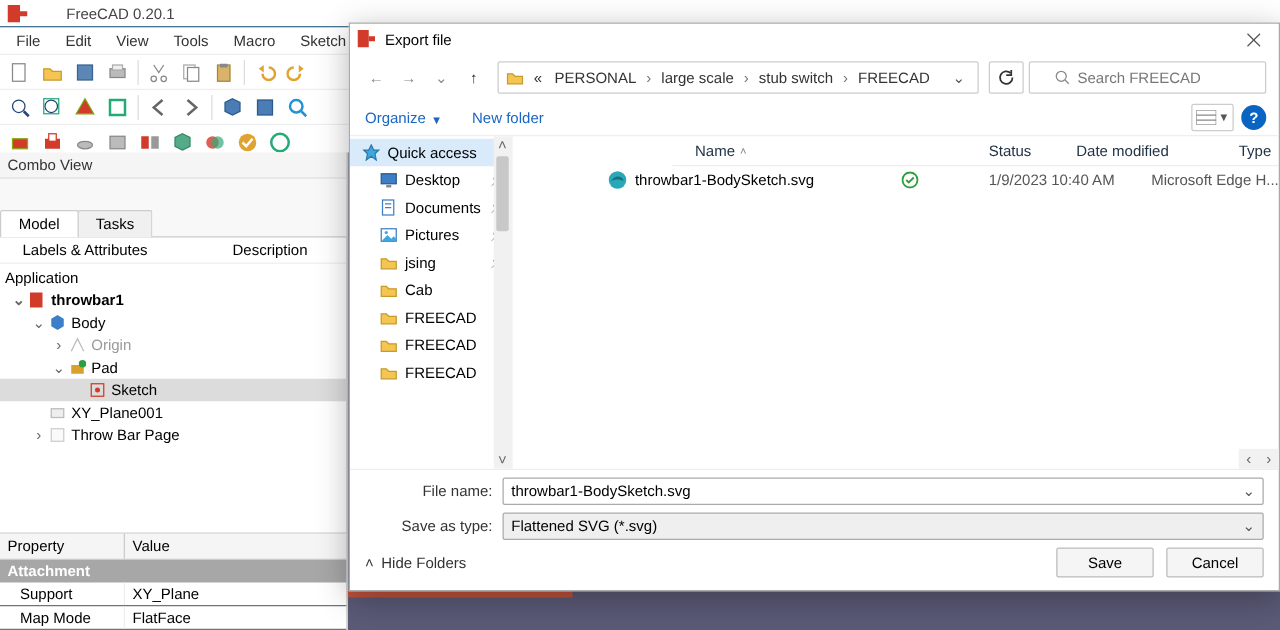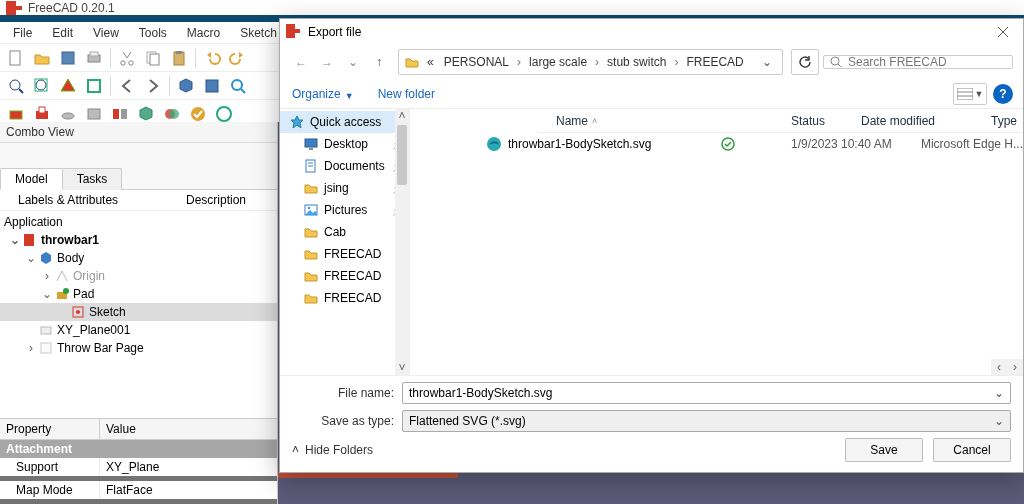--- a/index.html
+++ b/index.html
@@ -1,20 +1,20 @@
 <!DOCTYPE html>
 <html><head>
 <meta charset="utf-8">
 <style>
 * { box-sizing: border-box; margin: 0; padding: 0; font-family: "Segoe UI", Tahoma, sans-serif; font-size: 12px; }
 body { width: 1024px; height: 504px; background: #f0f0f0; position: relative; overflow: hidden; color: #000; }
 
 
 .main-window { position: absolute; left:0; top:0; width: 1024px; height: 504px; background: #fff; }
-.titlebar { height: 22px; display: flex; align-items: center; padding: 0 6px; background: #fff; border-bottom: 7px solid #0c4a6e; }
+.titlebar { height: 22px; display: flex; align-items: center; padding: 0 6px; background: #fff; border-bottom: 1px solid #0c4a6e; gap: 25px; }
 .titlebar .app-icon { width: 16px; height: 14px; margin-right: 6px; display:inline-flex; }
 .titlebar .title { color:#444; }
 .menubar { height: 22px; display: flex; align-items: center; gap: 2px; padding: 0 4px; background:#fff; border-bottom:1px solid #eee; }
 .menubar .menu-item { padding: 2px 8px; color:#333; border:1px solid transparent; border-radius:2px; }
 
 .toolbar { height: 28px; display: flex; align-items: center; gap: 2px; padding: 2px 4px; background:#fff; border-bottom:1px solid #eee; }
 .toolbar .tb-btn { width: 24px; height: 24px; display:flex; align-items:center; justify-content:center; border:1px solid transparent; border-radius:2px; }
 .tb-sep { width:1px; height:20px; background:#ddd; margin:0 2px; }
 
 .combo-panel { position: absolute; left:0; top:122px; width:278px; bottom:0; border-right:1px solid #ccc; background:#fff; display:flex; flex-direction:column; }
@@ -30,39 +30,39 @@
 .tree-row .tw { width:14px; display:inline-flex; justify-content:center; color:#666; }
 .tree-row .ic { width:16px; height:16px; margin-right:3px; display:inline-flex; align-items:center; justify-content:center; }
 .tree-row.selected { background:#dcdcdc; }
 .tree-row.bold { font-weight:600; }
 
 .prop-table { border-top:1px solid #ccc; }
 .prop-head { display:flex; border-bottom:1px solid #ccc; background:#f5f5f5; }
 .prop-head div { padding:3px 6px; }
 .prop-head .pc-a { width:100px; border-right:1px solid #ccc; }
 .prop-section { background:#a7a7a7; color:#fff; padding:2px 6px; font-weight:600; }
-.prop-row { display:flex; border-bottom:5px solid #737373; }
+.prop-row { display:flex; border-bottom:1px solid #737373; }
 .prop-row .pc-a { width:100px; padding:2px 6px 2px 16px; border-right:1px solid #eee; }
 .prop-row .pc-b { padding:2px 6px; }
 
 
 .dialog { position:absolute; left:279px; top:18px; width:745px; height:455px; background:#fff; border:1px solid #aaa; box-shadow:0 6px 24px rgba(0,0,0,.3); display:flex; flex-direction:column; }
 .dlg-title { height:26px; display:flex; align-items:center; padding:0 6px; }
 .dlg-title .ic { width:16px; height:16px; margin-right:6px; display:inline-flex; }
 .dlg-close { margin-left:auto; width:28px; height:20px; display:flex; align-items:center; justify-content:center; color:#555; }
 
 .dlg-nav { height:34px; display:flex; align-items:center; gap:4px; padding:4px 10px; }
 .nav-btn { width:22px; height:22px; display:flex; align-items:center; justify-content:center; color:#888; border-radius:2px; }
 .nav-btn.enabled { color:#333; }
 .breadcrumb { flex:1; height:26px; border:1px solid #ccc; display:flex; align-items:center; padding:0 4px; gap:2px; border-radius:2px; margin:0 4px; overflow:hidden; }
 .breadcrumb .bc-ic { width:18px; display:flex; justify-content:center; color:#555;}
 .breadcrumb .bc-item { padding:0 4px; color:#333; white-space:nowrap; }
 .breadcrumb .bc-sep { color:#777; padding:0 2px; }
 .refresh-btn { width:28px; height:26px; border:1px solid #ccc; display:flex; align-items:center; justify-content:center; border-radius:2px; }
-.search-box { width:190px; height:14px; border:1px solid #ccc; display:flex; align-items:center; padding:0 6px; border-radius:2px; color:#777; gap:6px; }
+.search-box { width:190px; height:26px; border:1px solid #ccc; display:flex; align-items:center; padding:0 20px; border-radius:2px; color:#777; gap:6px; }
 
 .dlg-toolbar { height:30px; display:flex; align-items:center; padding:0 10px; border-bottom:1px solid #eee; }
 .dlg-tb-left { display:flex; gap:20px; align-items:center; }
 .dlg-tb-btn { color:#1a66c2; padding:4px 2px; display:flex; align-items:flex-end; gap:4px; }
 .dlg-tb-right { margin-left:auto; display:flex; gap:6px; align-items:center; }
 .view-btn { width:34px; height:22px; border:1px solid #ccc; display:flex; align-items:center; justify-content:center; border-radius:2px; }
 .help-btn { width:20px; height:20px; border-radius:50%; background:#0a64c2; color:#fff; display:flex; align-items:center; justify-content:center; font-weight:700; }
 
 .dlg-body { flex:1; display:flex; min-height:0; }
 .dlg-side { width:130px; border-right:1px solid #eee; overflow:auto; padding:2px 0; position:relative; }
@@ -496,36 +496,36 @@
               <rect x="2" y="1" width="9" height="12" fill="#fff" stroke="#3d7fc6"></rect>
               <line x1="4" y1="4" x2="9" y2="4" stroke="#3d7fc6"></line>
               <line x1="4" y1="7" x2="9" y2="7" stroke="#3d7fc6"></line>
             </svg>
           </span>
           <span>Documents</span>
           <span class="pin">📌</span>
         </div>
         <div class="side-row indent">
           <span class="ic">
-            <svg width="14" height="12">
-              <path d="M1 3h4l2 2h6v6H1z" fill="#f4c551" stroke="#c79a2a"></path>
-            </svg>
-          </span>
-          <span>jsing</span>
-          <span class="pin">📌</span>
-        </div>
-        <div class="side-row indent">
-          <span class="ic">
             <svg width="14" height="14">
               <rect x="1" y="2" width="12" height="10" fill="#fff" stroke="#3d7fc6"></rect>
               <circle cx="5" cy="5" r="1.3" fill="#3fa7e0"></circle>
               <path d="M2 11l4-4 3 3 2-2 2 2v2H2z" fill="#3fa7e0"></path>
             </svg>
           </span>
           <span>Pictures</span>
+          <span class="pin">📌</span>
+        </div>
+        <div class="side-row indent">
+          <span class="ic">
+            <svg width="14" height="12">
+              <path d="M1 3h4l2 2h6v6H1z" fill="#f4c551" stroke="#c79a2a"></path>
+            </svg>
+          </span>
+          <span>jsing</span>
           <span class="pin">📌</span>
         </div>
         <div class="side-row indent">
           <span class="ic">
             <svg width="14" height="12">
               <path d="M1 3h4l2 2h6v6H1z" fill="#f4c551" stroke="#c79a2a"></path>
             </svg>
           </span>
           <span>Cab</span>
         </div>

